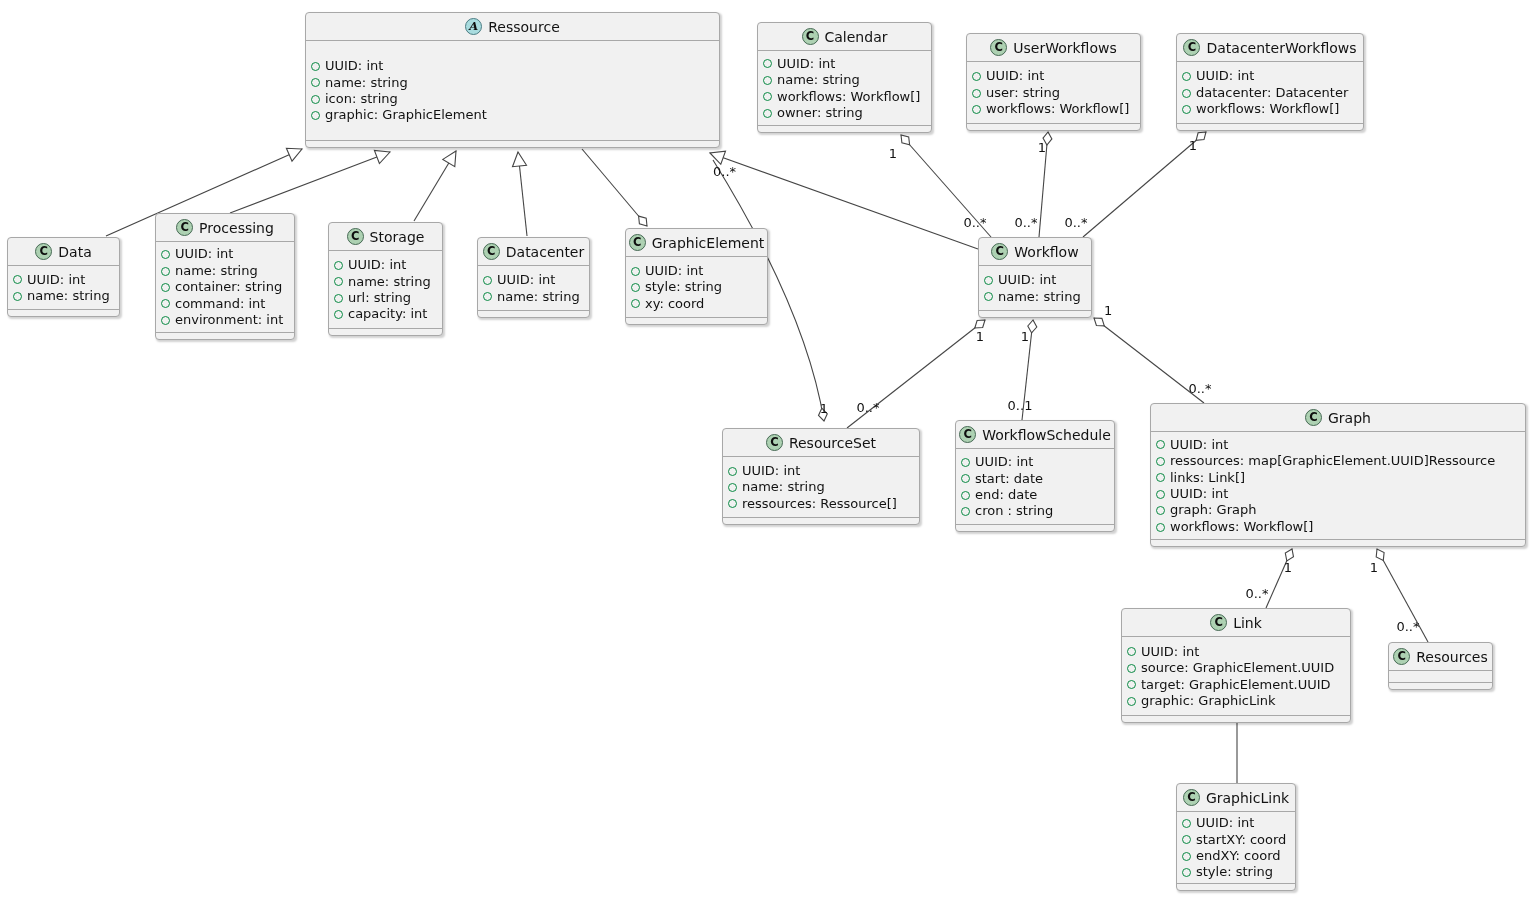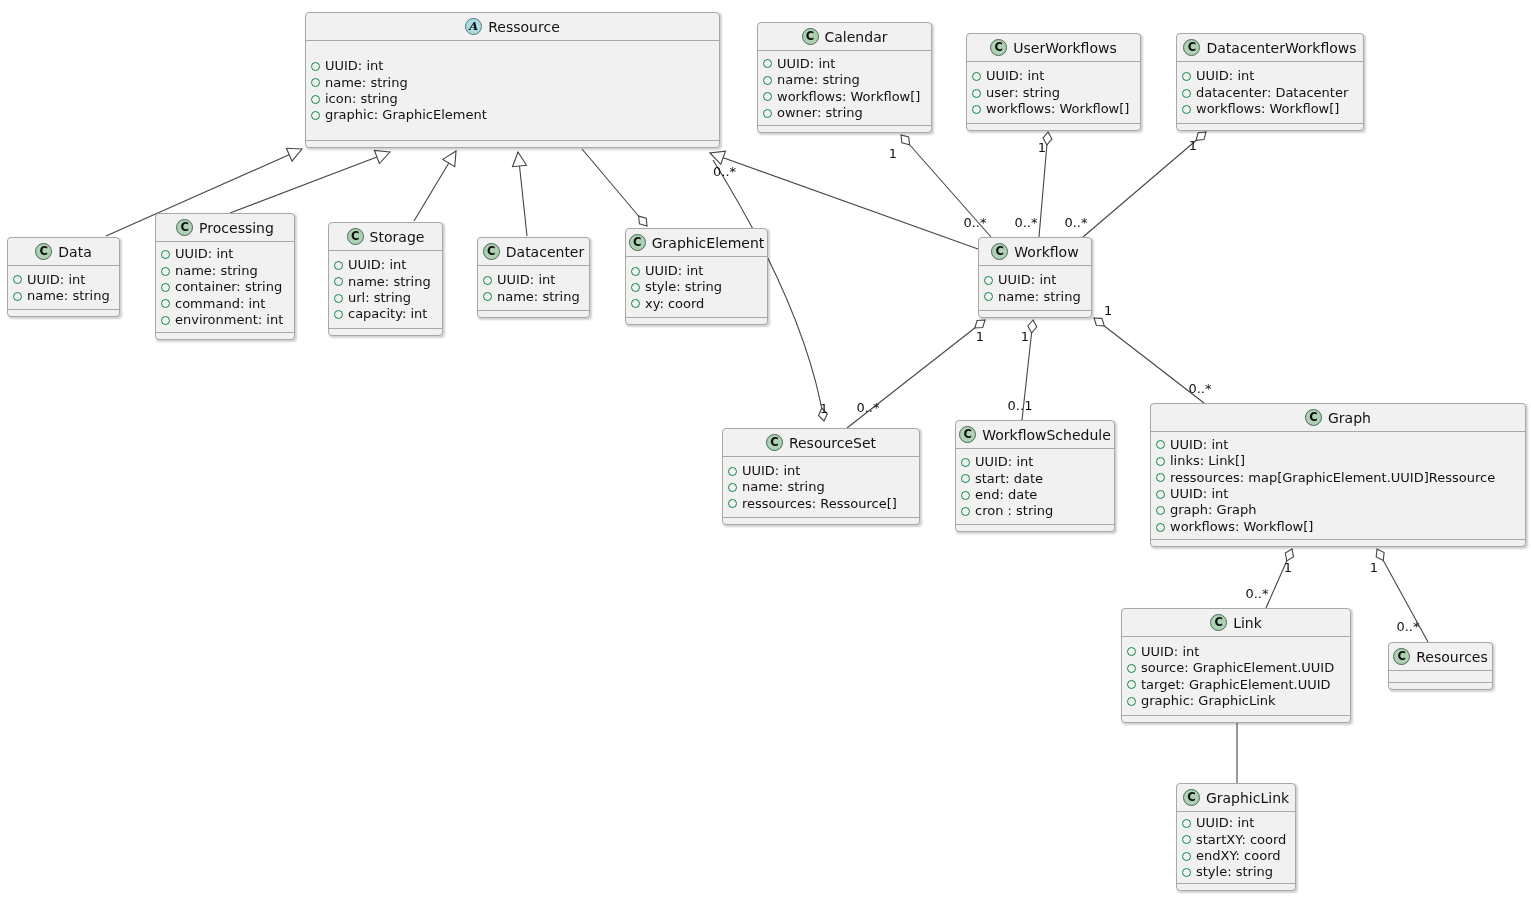--- a/index.html
+++ b/index.html
@@ -352,25 +352,25 @@
         <span class="kind-icon class-icon">C</span>
         <span class="class-name">Graph</span>
       </div>
       <div class="attrs">
         <div class="attr-row">
           <span class="vis-icon"></span>
           <span>UUID: int</span>
         </div>
         <div class="attr-row">
           <span class="vis-icon"></span>
+          <span>ressources: map[GraphicElement.UUID]Ressource</span>
+        </div>
+        <div class="attr-row">
+          <span class="vis-icon"></span>
           <span>links: Link[]</span>
-        </div>
-        <div class="attr-row">
-          <span class="vis-icon"></span>
-          <span>ressources: map[GraphicElement.UUID]Ressource</span>
         </div>
         <div class="attr-row">
           <span class="vis-icon"></span>
           <span>UUID: int</span>
         </div>
         <div class="attr-row">
           <span class="vis-icon"></span>
           <span>graph: Graph</span>
         </div>
         <div class="attr-row">

